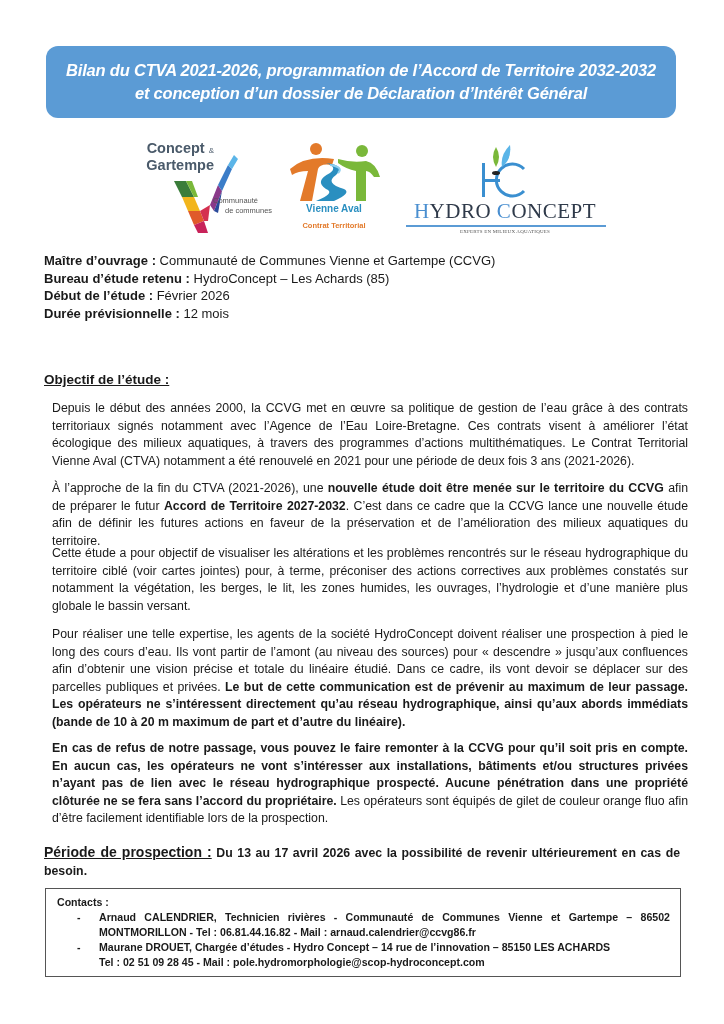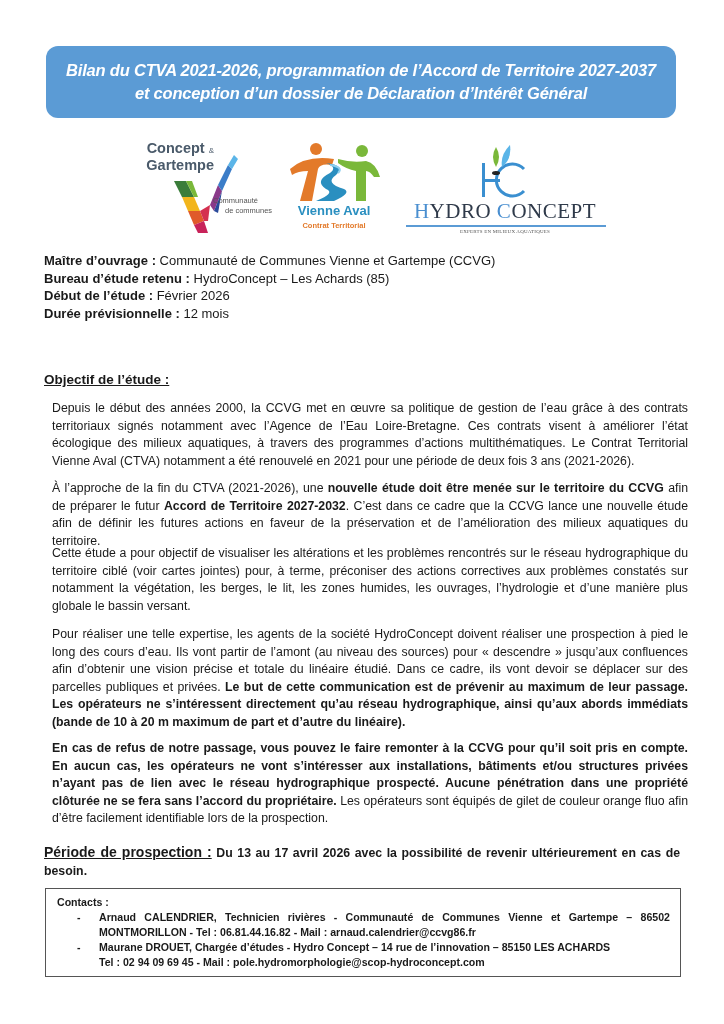--- a/index.html
+++ b/index.html
@@ -22,21 +22,21 @@
 
     
     .logo-vg { left: 8px; top: 6px; width: 140px; height: 90px; }
     .vg-title { position: absolute; left: 0; top: 0; font-weight: bold; color: #4a5a6a; font-size: 14.5px; line-height: 15px; text-align: right; width: 76px; }
     .vg-amp { font-size: 8px; font-weight: normal; }
     .vg-sub { position: absolute; left: 75px; top: 55px; font-size: 7.5px; color: #555; line-height: 10px; }
     .vg-sub2 { padding-left: 12px; }
 
     
     .logo-va { left: 152px; top: 6px; width: 104px; height: 95px; }
-    .va-name { position: absolute; left: 4px; top: 62px; width: 96px; text-align: center; color: #2a8fc0; font-weight: bold; font-size: 13px; }
+    .va-name { position: absolute; left: 4px; top: 62px; width: 96px; text-align: center; color: #2a8fc0; font-weight: bold; font-size: 10px; }
     .va-sub { position: absolute; left: 4px; top: 80px; width: 96px; text-align: center; color: #e37a2a; font-weight: bold; font-size: 7.5px; }
 
     
     .logo-hc { left: 268px; top: 8px; width: 215px; height: 95px; font-family: Liberation Serif, serif; }
     .hc-name { position: absolute; left: 4px; top: 56px; width: 206px; text-align: center; font-size: 21px; color: #2f3a4a; letter-spacing: 0.5px; }
     .hc-name .blue { color: #4a8fd0; }
     .hc-line { position: absolute; left: 8px; top: 82px; width: 200px; height: 2px; background: #5b9bd5; }
     .hc-sub { position: absolute; left: 4px; top: 86px; width: 206px; text-align: center; font-size: 5px; color: #555; letter-spacing: 0.2px; }
 
     .info { position: absolute; left: 44px; top: 252px; width: 636px; font-size: 13px; line-height: 17.6px; }
@@ -60,21 +60,21 @@
       border: 1.2px solid #555; padding: 6px 10px 0 11px; font-size: 10.6px; line-height: 15px; font-weight: bold;
     }
     .contacts ul { list-style: none; }
     .contacts li { position: relative; padding-left: 42px; text-align: justify; }
     .contacts li .dash { position: absolute; left: 20px; top: 0; }
   </style>
 </head>
 <body>
 
 <div class="banner">
-  <div class="banner-title">Bilan du CTVA 2021-2026, programmation de l’Accord de Territoire 2027-2037 et conception d’un dossier de Déclaration d’Intérêt Général</div>
+  <div class="banner-title">Bilan du CTVA 2021-2026, programmation de l’Accord de Territoire 2032-2032 et conception d’un dossier de Déclaration d’Intérêt Général</div>
 </div>
 
 <div class="logos">
 
   <div class="logo logo-vg">
     <div class="vg-title">
       <span>Concept</span>
       <span class="vg-amp">&amp;</span><br>
       <span>Gartempe</span>
     </div>
@@ -145,16 +145,16 @@
 
 <div class="periode"><span class="periode-label">Période de prospection :</span><span> Du 13 au 17 avril 2026 avec la possibilité de revenir ultérieurement en cas de besoin.</span></div>
 
 <div class="contacts">
   <div>Contacts :</div>
   <ul>
     <li><span class="dash">-</span><span>Arnaud CALENDRIER, Technicien rivières - Communauté de Communes Vienne et Gartempe – 86502 MONTMORILLON - Tel : 06.81.44.16.82 - Mail : arnaud.calendrier@ccvg86.fr</span></li>
     <li>
         <span class="dash">-</span>
         <div style="text-align:left">Maurane DROUET, Chargée d’études - Hydro Concept – 14 rue de l’innovation – 85150 LES ACHARDS</div>
-        <div style="text-align:left">Tel : 02 94 09 69 45 - Mail : pole.hydromorphologie@scop-hydroconcept.com</div>
+        <div style="text-align:left">Tel : 02 51 09 28 45 - Mail : pole.hydromorphologie@scop-hydroconcept.com</div>
       </li>
   </ul>
 </div>
 
 </body></html>

